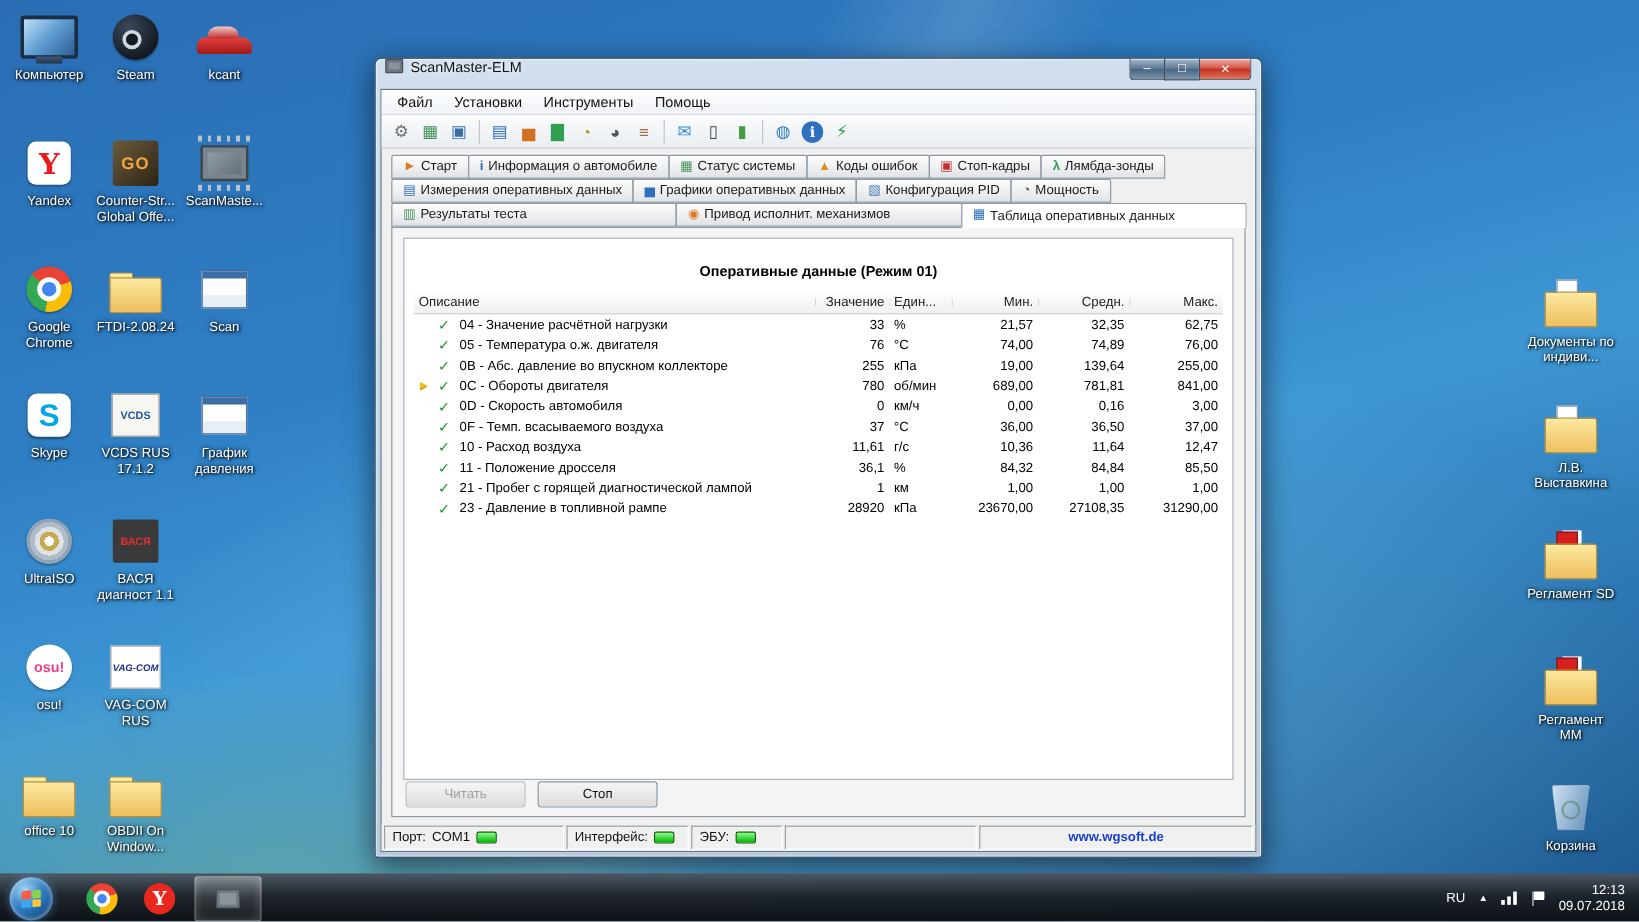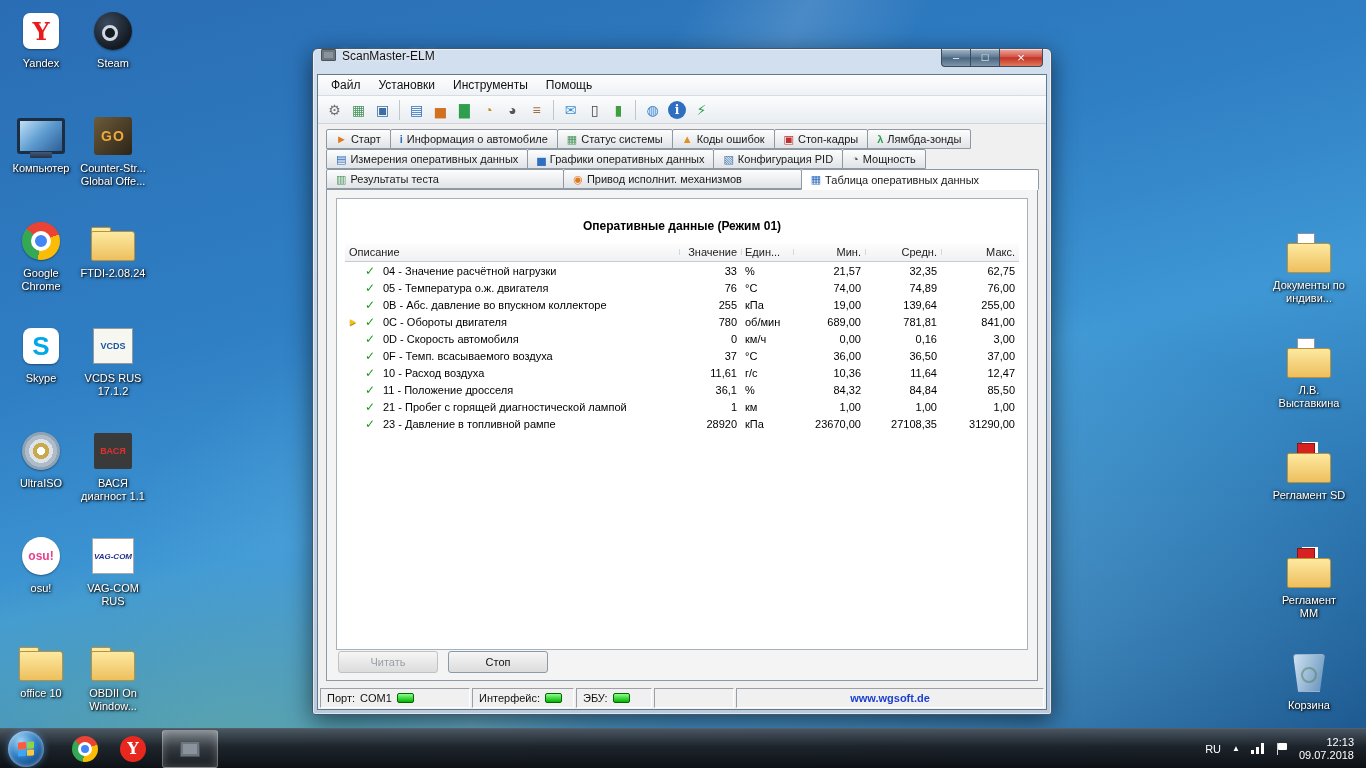--- a/index.html
+++ b/index.html
@@ -113,21 +113,21 @@
 .check{color:var(--check-green,#189818);font-weight:bold;font-size:12px;text-align:center;line-height:1}
 .pointer{color:var(--pointer-yellow,#f2c40f);font-size:10px;text-align:center;text-shadow:0 1px 1px #8a6d00;line-height:1}
 .btn-row{position:absolute;left:11px;bottom:7px;display:flex;gap:10px}
 .btn{width:100px;height:22px;font-size:11px;font-family:inherit;color:#111;
  background:linear-gradient(#f6f6f6,#dcdcdc);border:1px solid #8a9aa8;border-radius:3px}
 .btn.disabled{color:#9aa0a6;border-color:#bcc2c8}
 .statusbar{height:22px;background:#f0f0f0;display:flex;align-items:stretch;font-size:11px;color:#111;
  padding:1px 2px;flex:0 0 auto}
 .sb-seg{display:flex;align-items:center;gap:5px;padding:0 6px;margin-right:2px;
  border:1px solid;border-color:#9aa0a6 #fff #fff #9aa0a6}
-.sb-port{width:150px}.sb-if{width:102px}.sb-ecu{width:76px}.sb-fill{flex:1}.sb-wg{width:308px;justify-content:center;margin-right:0}
+.sb-port{width:150px}.sb-if{width:102px}.sb-ecu{width:76px}.sb-fill{flex:1}.sb-wg{width:228px;justify-content:center;margin-right:0}
 .led{width:17px;height:10px;border-radius:2px;border:1px solid #046404;
  background:linear-gradient(#8dff8d,var(--led-green,#00b400))}
 .wg-link{color:var(--link-blue,#1a3fcf);font-weight:bold;text-decoration:none;cursor:pointer}
 
 .taskbar{position:absolute;left:0;bottom:0;width:1366px;height:40px;z-index:50;display:flex;align-items:center;
  background:linear-gradient(rgba(74,84,94,.96),rgba(28,33,39,.97) 45%,rgba(12,15,19,.98));
  border-top:1px solid rgba(140,160,180,.55)}
 .orb{width:36px;height:36px;border-radius:50%;margin:0 12px 0 8px;display:flex;align-items:center;justify-content:center;
  background:radial-gradient(circle at 35% 28%,#9fd4f7,#2e7cc2 45%,#0b3e77 82%);
  box-shadow:inset 0 0 5px rgba(255,255,255,.7),0 0 7px rgba(90,170,240,.55)}
@@ -158,28 +158,28 @@
 .flag-icon::after{content:"";position:absolute;left:1px;top:0;width:1px;height:12px;background:#cfd5da}
 .clock{text-align:right;font-size:11px;line-height:13px}
 </style>
 </head>
 <body>
 
 <div class="desktop">
 
   <div class="desk-col col-0">
       <div class="desk-cell">
+        <div class="dicon di-computer"></div>
+        <div class="desk-label">Компьютер</div>
+      </div>
+      <div class="desk-cell">
         <div class="dicon di-yandex"></div>
         <div class="desk-label">Yandex</div>
       </div>
       <div class="desk-cell">
-        <div class="dicon di-computer"></div>
-        <div class="desk-label">Компьютер</div>
-      </div>
-      <div class="desk-cell">
         <div class="dicon di-chrome"></div>
         <div class="desk-label">Google Chrome</div>
       </div>
       <div class="desk-cell">
         <div class="dicon di-skype"></div>
         <div class="desk-label">Skype</div>
       </div>
       <div class="desk-cell">
         <div class="dicon di-cd"></div>
         <div class="desk-label">UltraISO</div>
@@ -214,20 +214,38 @@
         <div class="dicon di-vasya"></div>
         <div class="desk-label">ВАСЯ диагност 1.1</div>
       </div>
       <div class="desk-cell">
         <div class="dicon di-vagcom"></div>
         <div class="desk-label">VAG-COM RUS</div>
       </div>
       <div class="desk-cell">
         <div class="dicon di-folder"></div>
         <div class="desk-label">OBDII On Window...</div>
+      </div>
+    </div>
+  <div class="desk-col col-2">
+      <div class="desk-cell">
+        <div class="dicon di-car"></div>
+        <div class="desk-label">kcant</div>
+      </div>
+      <div class="desk-cell">
+        <div class="dicon di-chip"></div>
+        <div class="desk-label">ScanMaste...</div>
+      </div>
+      <div class="desk-cell">
+        <div class="dicon di-appwin"></div>
+        <div class="desk-label">Scan</div>
+      </div>
+      <div class="desk-cell">
+        <div class="dicon di-appwin"></div>
+        <div class="desk-label">График давления</div>
       </div>
     </div>
   <div class="desk-col col-3">
       <div class="desk-cell">
         <div class="dicon di-folderdocs"></div>
         <div class="desk-label">Документы по индиви...</div>
       </div>
       <div class="desk-cell">
         <div class="dicon di-folderdocs"></div>
         <div class="desk-label">Л.В. Выставкина</div>

